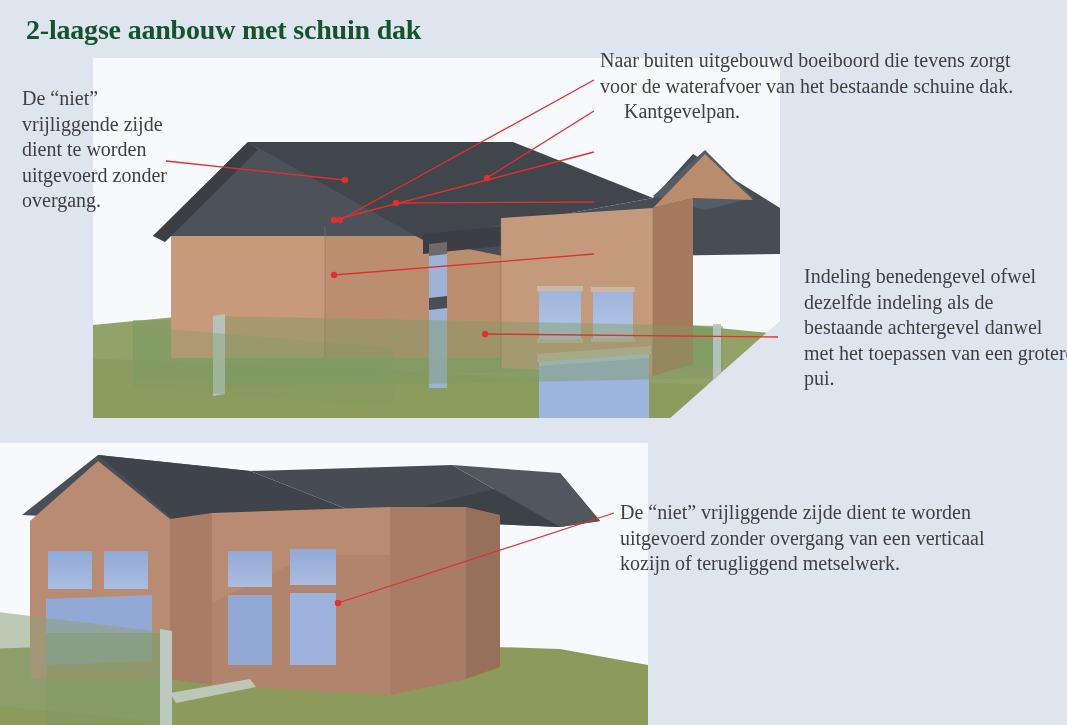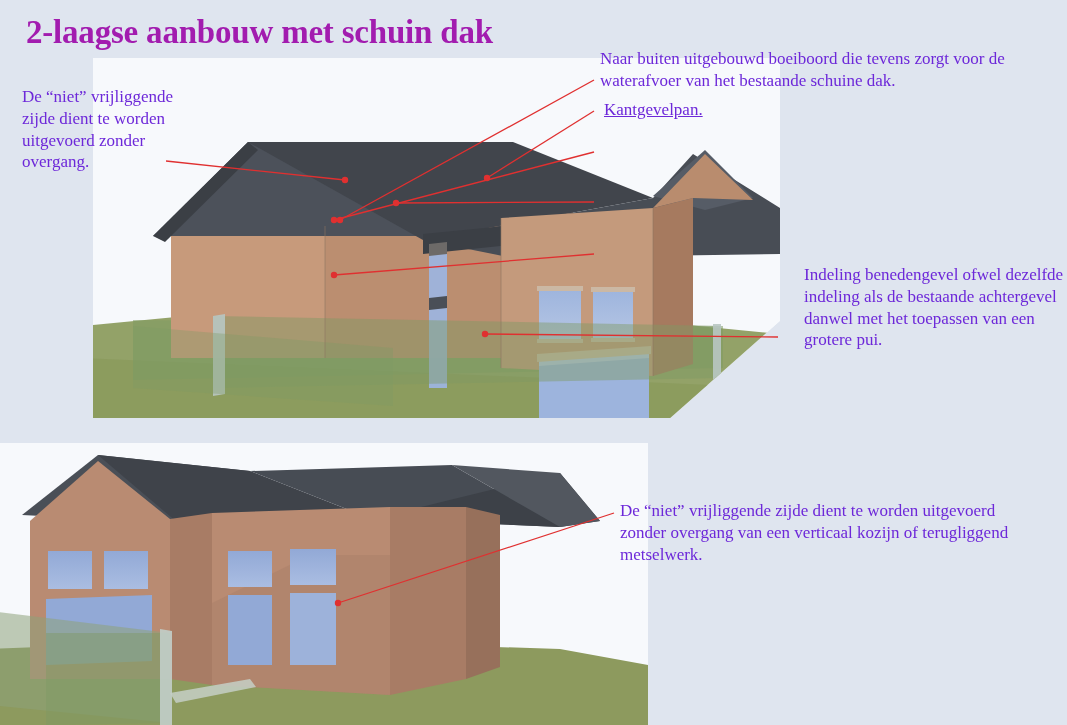--- a/index.html
+++ b/index.html
@@ -8,39 +8,39 @@
     width:1067px;height:725px;position:relative;overflow:hidden;
     background:#dfe5ef;
     font-family:"Liberation Serif","DejaVu Serif",serif;
     color:#23262b;
   }
   .page{position:absolute;inset:0;}
 
   
   .title{
     position:absolute;left:26px;top:14px;
-    font-size:33px;font-weight:bold;letter-spacing:-0.2px;
-    color:#a21caf;white-space:nowrap;
+    font-size:28px;font-weight:bold;letter-spacing:-0.2px;
+    color:#14532d;white-space:nowrap;
   }
 
   
   .panel{position:absolute;background:#f7f9fc;overflow:hidden;}
   #panel-top{
     left:93px;top:58px;width:687px;height:360px;
     -webkit-clip-path:polygon(0 0,100% 0,100% 73%,84% 100%,0 100%);
     clip-path:polygon(0 0,100% 0,100% 73%,84% 100%,0 100%);
   }
   #panel-bottom{left:0px;top:443px;width:648px;height:282px;}
   .panel svg{display:block;width:100%;height:100%;}
 
   
-  .note{position:absolute;font-size:17px;line-height:1.28;color:#6d28d9;}
+  .note{position:absolute;font-size:20px;line-height:1.28;color:#404040;}
   .note.w-left{left:22px;top:86px;width:160px;}
   .note.n1{left:600px;top:48px;width:420px;}
-  .note.n2{left:604px;top:99px;width:300px;text-decoration:underline;}
+  .note.n2{left:624px;top:99px;width:300px;}
   .note.n3{left:600px;top:141px;width:320px;}
   .note.n4{left:600px;top:188px;width:330px;}
   .note.n5{left:804px;top:264px;width:272px;}
   .note.n6{left:620px;top:500px;width:390px;}
 
   
   #leaders{position:absolute;left:0;top:0;width:1067px;height:725px;pointer-events:none;}
 </style>
 </head>
 <body>

